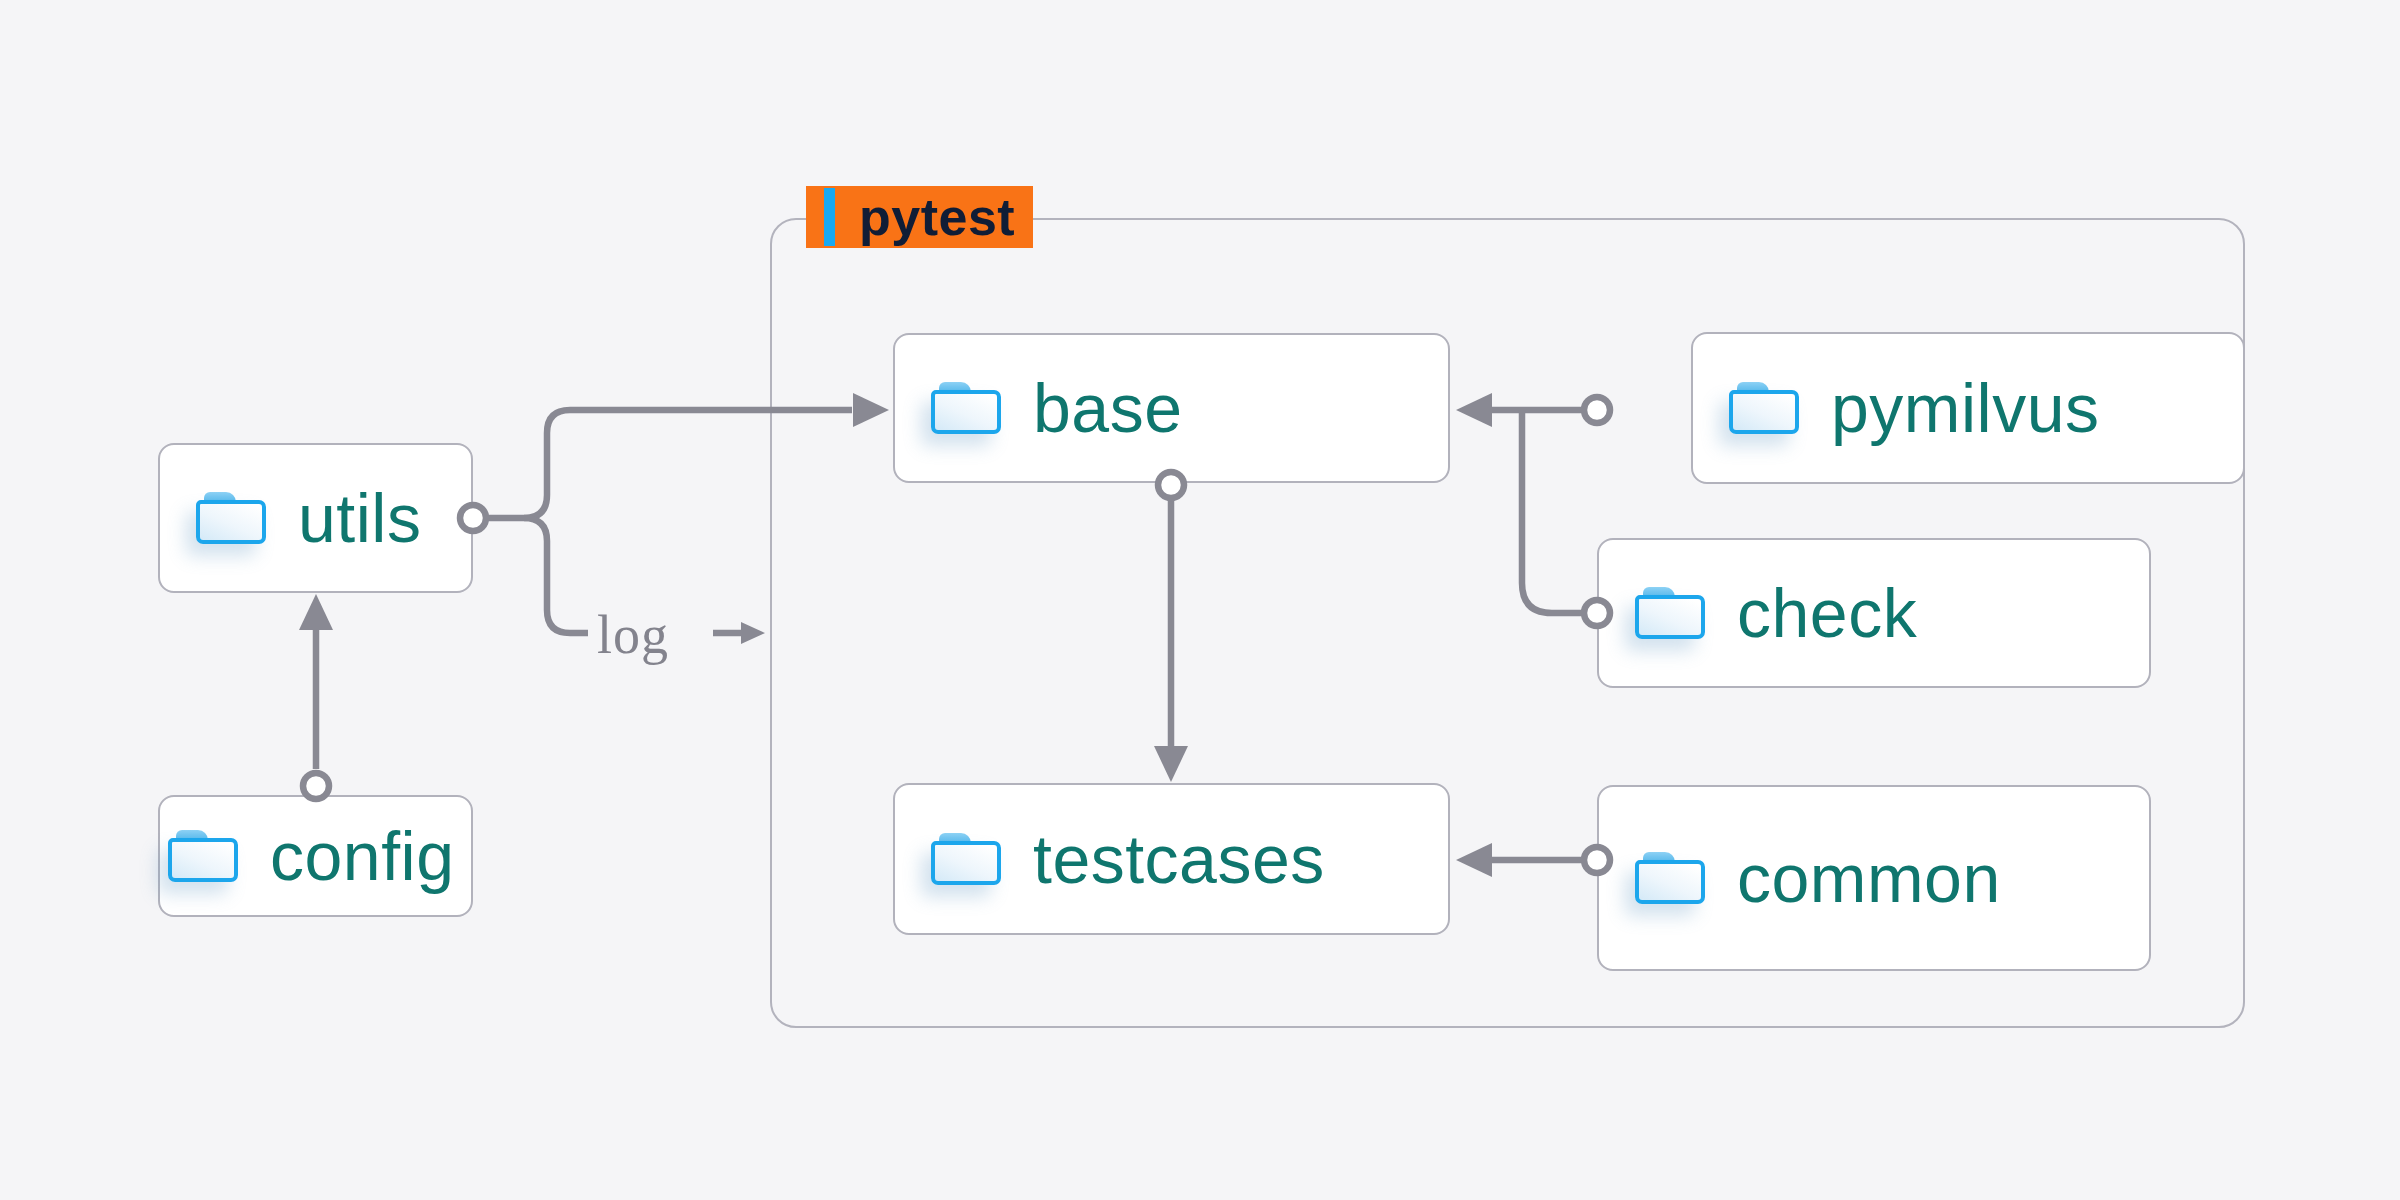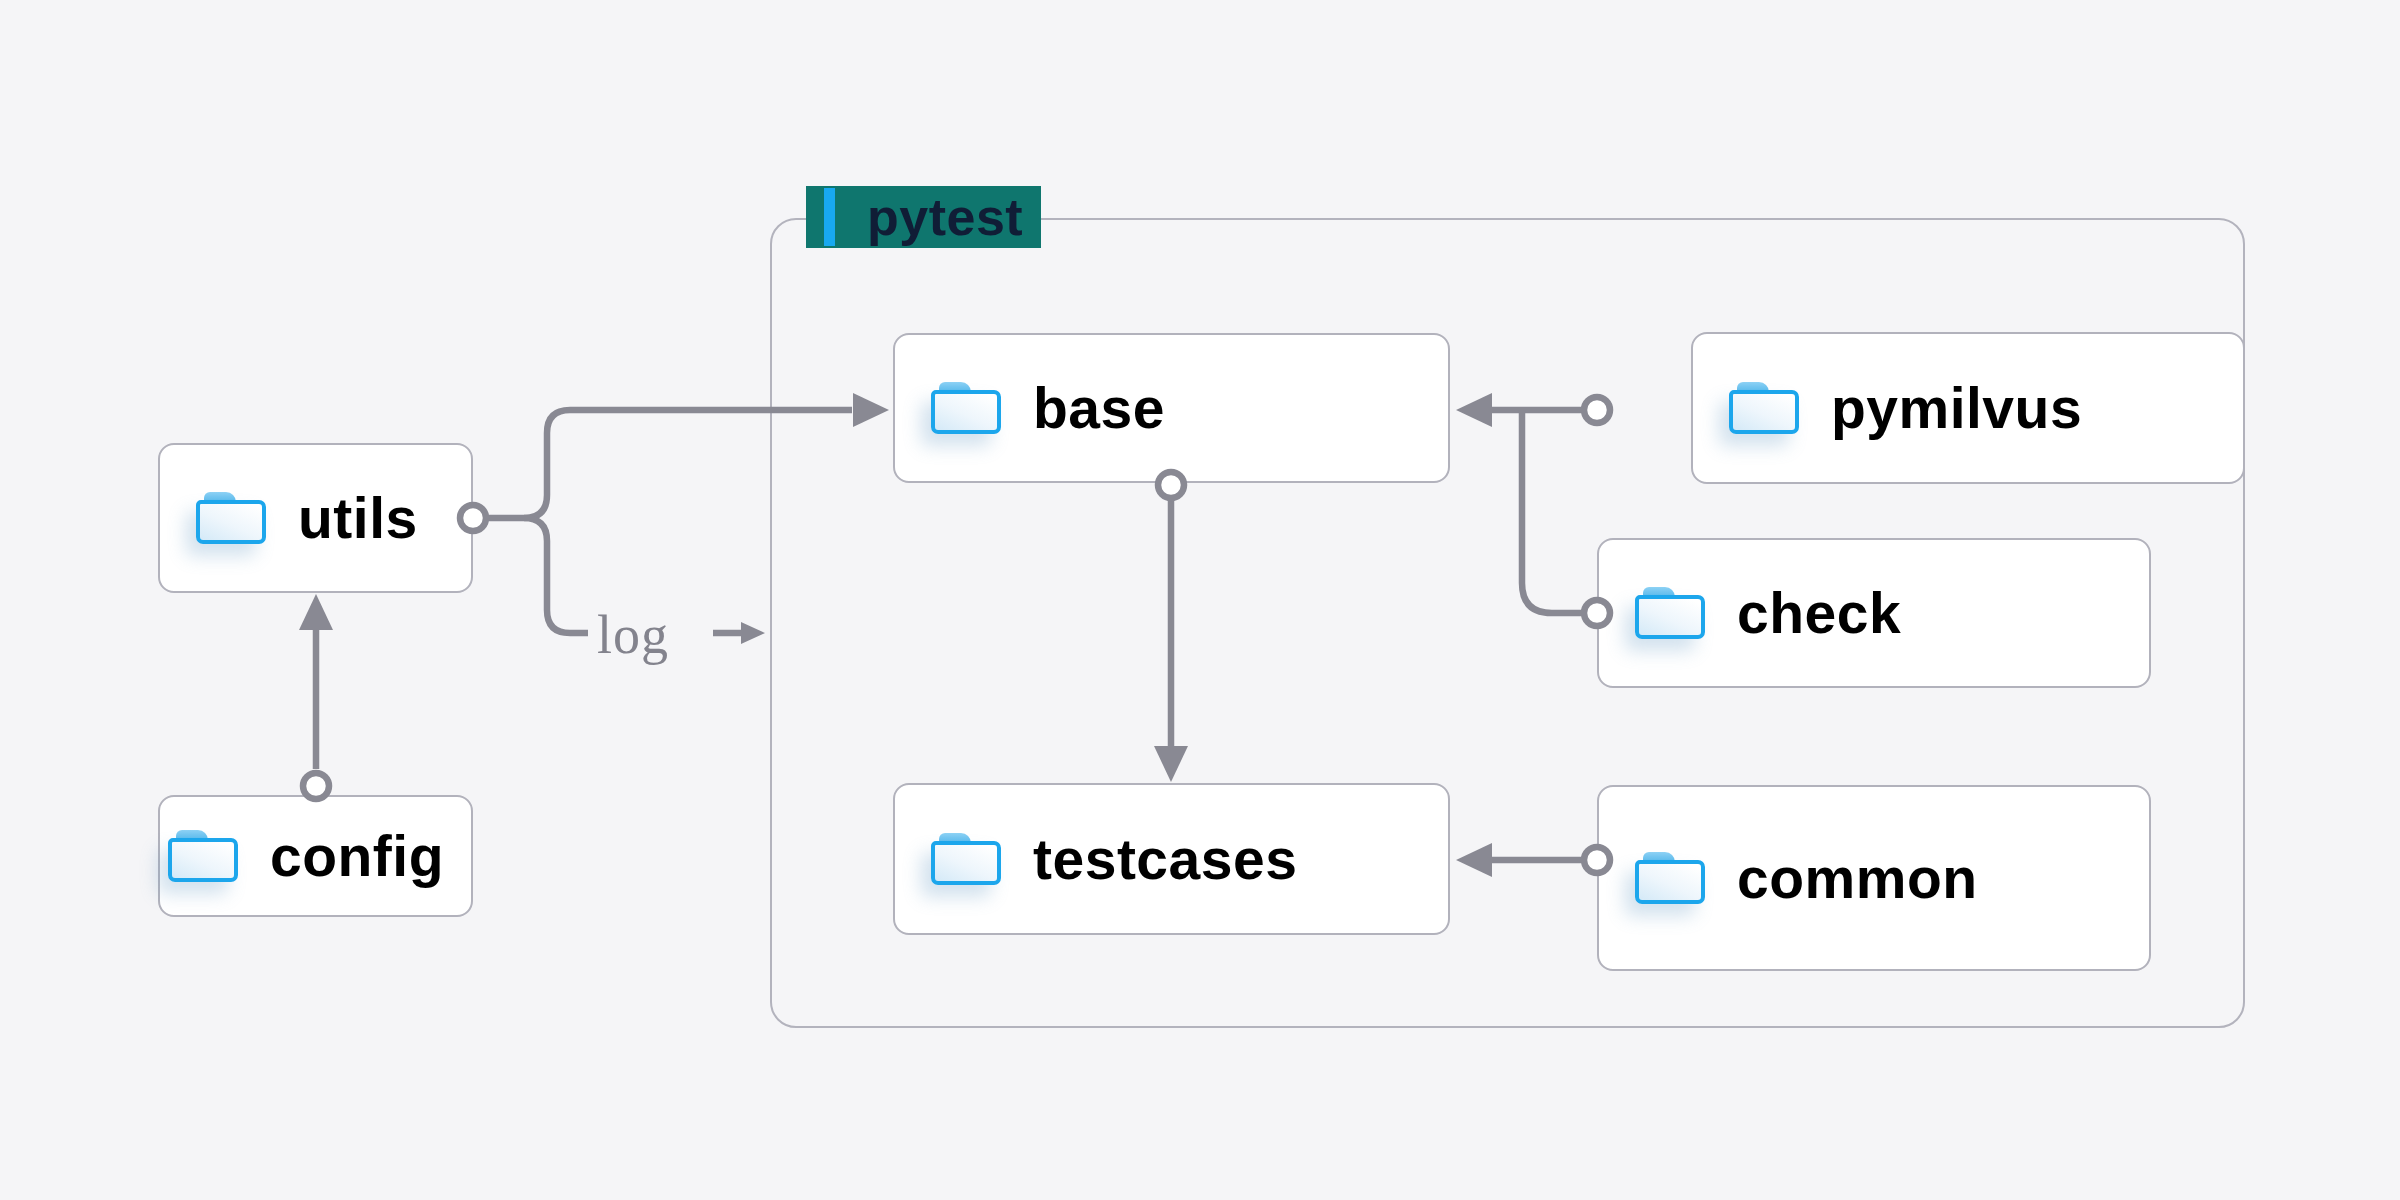--- a/index.html
+++ b/index.html
@@ -6,39 +6,39 @@
   body { font-family:"Liberation Sans","DejaVu Sans",sans-serif; }
   .stage { position:relative; width:2400px; height:1200px; background:#f5f5f7; overflow:hidden; }
 
   
   .container-box {
     position:absolute; left:770px; top:218px; width:1475px; height:810px;
     border:2px solid #b3b3bd; border-radius:26px; box-sizing:border-box;
   }
   .container-label {
     position:absolute; left:806px; top:186px; height:62px;
-    display:flex; align-items:center; gap:32px; padding:0 18px;
-    background:#0f766e; z-index:3;
+    display:flex; align-items:center; gap:24px; padding:0 18px;
+    background:#f97316; z-index:3;
   }
   .accent-bar { width:11px; height:58px; background:#18a9f1; }
   .container-label-text { font-size:52px; font-weight:600; color:#101d36; letter-spacing:0.5px; }
 
   
   .node {
     position:absolute; background:#ffffff; border:2px solid #b2b2bc; border-radius:16px;
     display:flex; align-items:center; gap:32px; padding-left:36px; box-sizing:border-box; z-index:2;
   }
   .n-utils     { left:158px;  top:443px; width:315px; height:150px; }
   .n-config    { left:158px;  top:795px; width:315px; height:122px;padding-left:8px; }
   .n-base      { left:893px;  top:333px; width:557px; height:150px; }
   .n-testcases { left:893px;  top:783px; width:557px; height:152px; }
   .n-pymilvus  { left:1691px; top:332px; width:554px; height:152px; }
   .n-check     { left:1597px; top:538px; width:554px; height:150px; }
   .n-common    { left:1597px; top:785px; width:554px; height:186px;text-align:right; }
-  .node-label { font-size:57px; font-weight:700; color:#000000; letter-spacing:0.5px; }
+  .node-label { font-size:68px; font-weight:400; color:#0f766e; letter-spacing:0.5px; }
 
   
   .folder { position:relative; width:70px; height:52px; flex:0 0 70px; }
   .folder .tab {
     position:absolute; left:8px; top:0; width:32px; height:18px;
     background:linear-gradient(180deg,#8ed2f5 0%,#2aa6e6 100%);
     border-radius:6px 10px 0 0;
   }
   .folder .fbody {
     position:absolute; left:0; top:8px; width:70px; height:44px; box-sizing:border-box;

